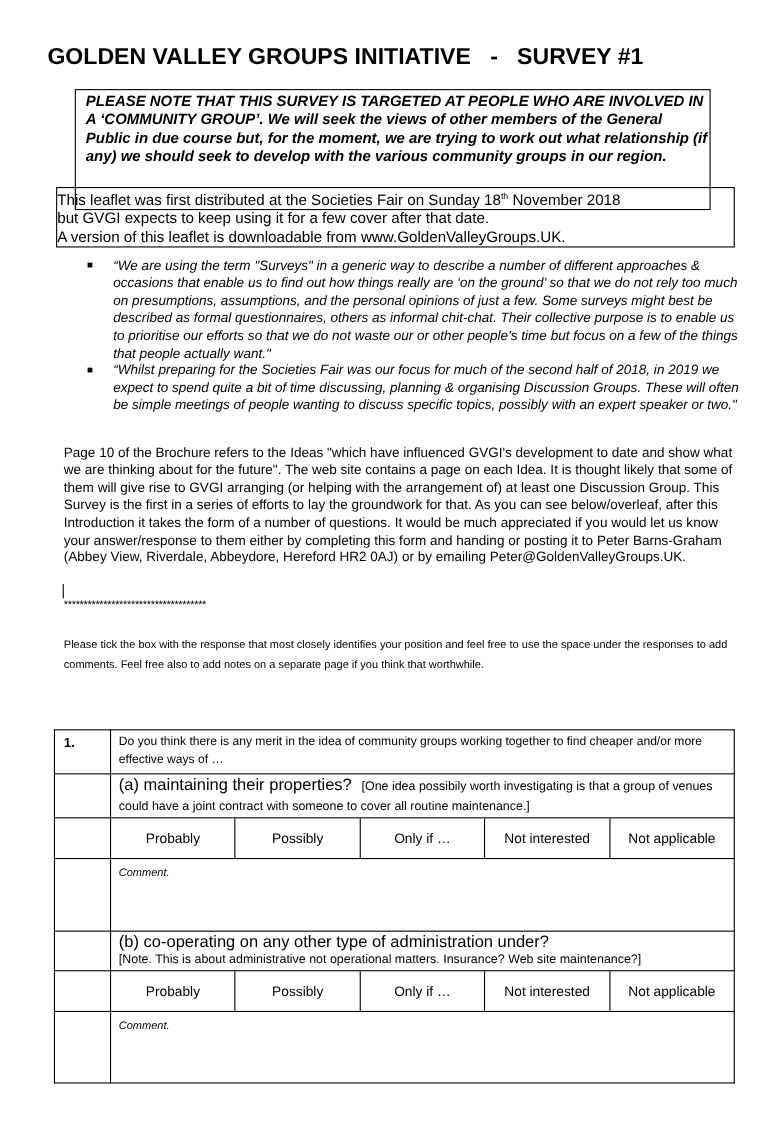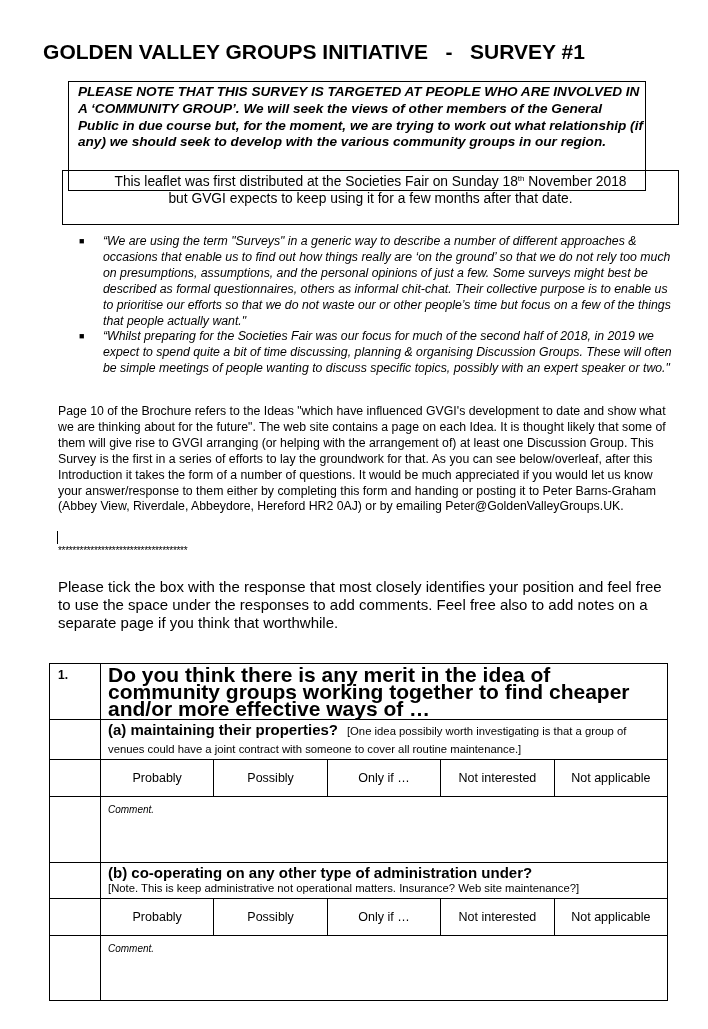--- a/index.html
+++ b/index.html
@@ -12,22 +12,22 @@
     left: 0; top: 40px; width: 628px; text-align: center;
     font-weight: bold; font-size: 21px; letter-spacing: 0px; white-space: pre;
   }
   #note-box {
     left: 68px; top: 81px; width: 578px; height: 110px;
     border: 1px solid #000; padding: 2px 0 0 9px; box-sizing: border-box;
     font-weight: bold; font-style: italic; font-size: 13.6px; line-height: 16.8px;
   }
   #leaflet-box {
     left: 51px; top: 170px; width: 617px; height: 55px;
-    border: 1px solid #000; box-sizing: border-box; text-align: center;
-    font-size: 13.8px; line-height: 17px; padding-top: 2px; margin-left: 11px;
+    border: 1px solid #000; box-sizing: border-box; text-align: left;
+    font-size: 13.8px; line-height: 17px; padding-top: 2px;
   }
   #leaflet-box sup { font-size: 8px; vertical-align: 5px; line-height: 0; }
   #extracts {
     left: 58px; top: 234px; width: 620px;
     font-style: italic; font-size: 12.3px; line-height: 15.9px;
   }
   #extracts ul { list-style: none; margin: 0; padding: 0; }
   #extracts li { position: relative; padding-left: 45px; }
   #extracts li .bullet {
     position: absolute; left: 21px; top: 0; font-style: normal; font-size: 9px;
@@ -37,37 +37,37 @@
     font-size: 12.3px; line-height: 15.9px;
   }
   #cursor {
     left: 57px; top: 531px; width: 1px; height: 13px; background: #000;
   }
   #stars {
     left: 58px; top: 545px; font-size: 10px; letter-spacing: -0.3px;
   }
   #instructions {
     left: 58px; top: 578px; width: 620px;
-    font-size: 15px; line-height: 17.8px;
+    font-size: 10px; line-height: 17.8px;
   }
   #survey-table {
     left: 49px; top: 663px; width: 619px;
     border-collapse: collapse; table-layout: fixed;
   }
   #survey-table td {
     border: 1px solid #000; padding: 0; vertical-align: top;
   }
   .numcol { width: 51px; }
   .qnum { font-weight: bold; font-size: 12px; padding: 4px 0 0 8px !important; }
   .qmain {
-    font-weight: bold; font-size: 21px; line-height: 17px;
+    font-weight: normal; font-size: 11px; line-height: 17px;
     padding: 2px 4px 2px 7px !important;
   }
   .qsub { padding: 1px 4px 2px 7px !important; }
-  .qsub .sub-title { font-weight: bold; font-size: 15px; line-height: 17px; }
+  .qsub .sub-title { font-weight: normal; font-size: 15px; line-height: 17px; }
   .qsub .sub-note { font-size: 11.3px; line-height: 15px; }
   .resp-row td.resp-wrap { padding: 0 !important; }
   .resp-inner { display: flex; height: 36px; }
   .resp {
     flex: 1; display: flex; align-items: center; justify-content: center;
     border-left: 1px solid #000; font-size: 12.5px; text-align: right;
   }
   .resp:first-child { border-left: none; }
   .comment-cell { padding: 2px 0 0 7px !important; }
   .comment-label { font-style: italic; font-size: 10px; }
@@ -76,21 +76,22 @@
 <body>
 
 <div id="title" class="abs">GOLDEN VALLEY GROUPS INITIATIVE   -   SURVEY #1</div>
 
 <div id="note-box" class="abs">
   <span>PLEASE NOTE THAT THIS SURVEY IS TARGETED AT PEOPLE WHO ARE INVOLVED IN A ‘COMMUNITY GROUP’. We will seek the views of other members of the General Public in due course but, for the moment, we are trying to work out what relationship (if any) we should seek to develop with the various community groups in our region.</span>
 </div>
 
 <div id="leaflet-box" class="abs">
   <div><span>This leaflet was first distributed at the Societies Fair on Sunday 18</span><sup>th</sup><span> November 2018</span></div>
-  <div>but GVGI expects to keep using it for a few months after that date.</div>
+  <div>but GVGI expects to keep using it for a few cover after that date.</div>
+  <div>A version of this leaflet is downloadable from www.GoldenValleyGroups.UK.</div>
 </div>
 
 <div id="extracts" class="abs">
   <ul>
     <li>
       <span class="bullet">■</span>
       <span>“We are using the term "Surveys" in a generic way to describe a number of different approaches &amp; occasions that enable us to find out how things really are ‘on the ground’ so that we do not rely too much on presumptions, assumptions, and the personal opinions of just a few. Some surveys might best be described as formal questionnaires, others as informal chit-chat. Their collective purpose is to enable us to prioritise our efforts so that we do not waste our or other people’s time but focus on a few of the things that people actually want."</span>
     </li>
     <li>
       <span class="bullet">■</span>
@@ -141,21 +142,21 @@
     <td></td>
     <td class="comment-cell">
       <span class="comment-label">Comment.</span>
     </td>
   </tr>
 
   <tr style="height:35px">
     <td></td>
     <td class="qsub">
       <div class="sub-title">(b) co-operating on any other type of administration under?</div>
-      <div class="sub-note">[Note. This is keep administrative not operational matters. Insurance? Web site maintenance?]</div>
+      <div class="sub-note">[Note. This is about administrative not operational matters. Insurance? Web site maintenance?]</div>
     </td>
   </tr>
   <tr class="resp-row">
     <td></td>
     <td class="resp-wrap">
       <div class="resp-inner">
         <div class="resp">Probably</div>
         <div class="resp">Possibly</div>
         <div class="resp">Only if …</div>
         <div class="resp">Not interested</div>

